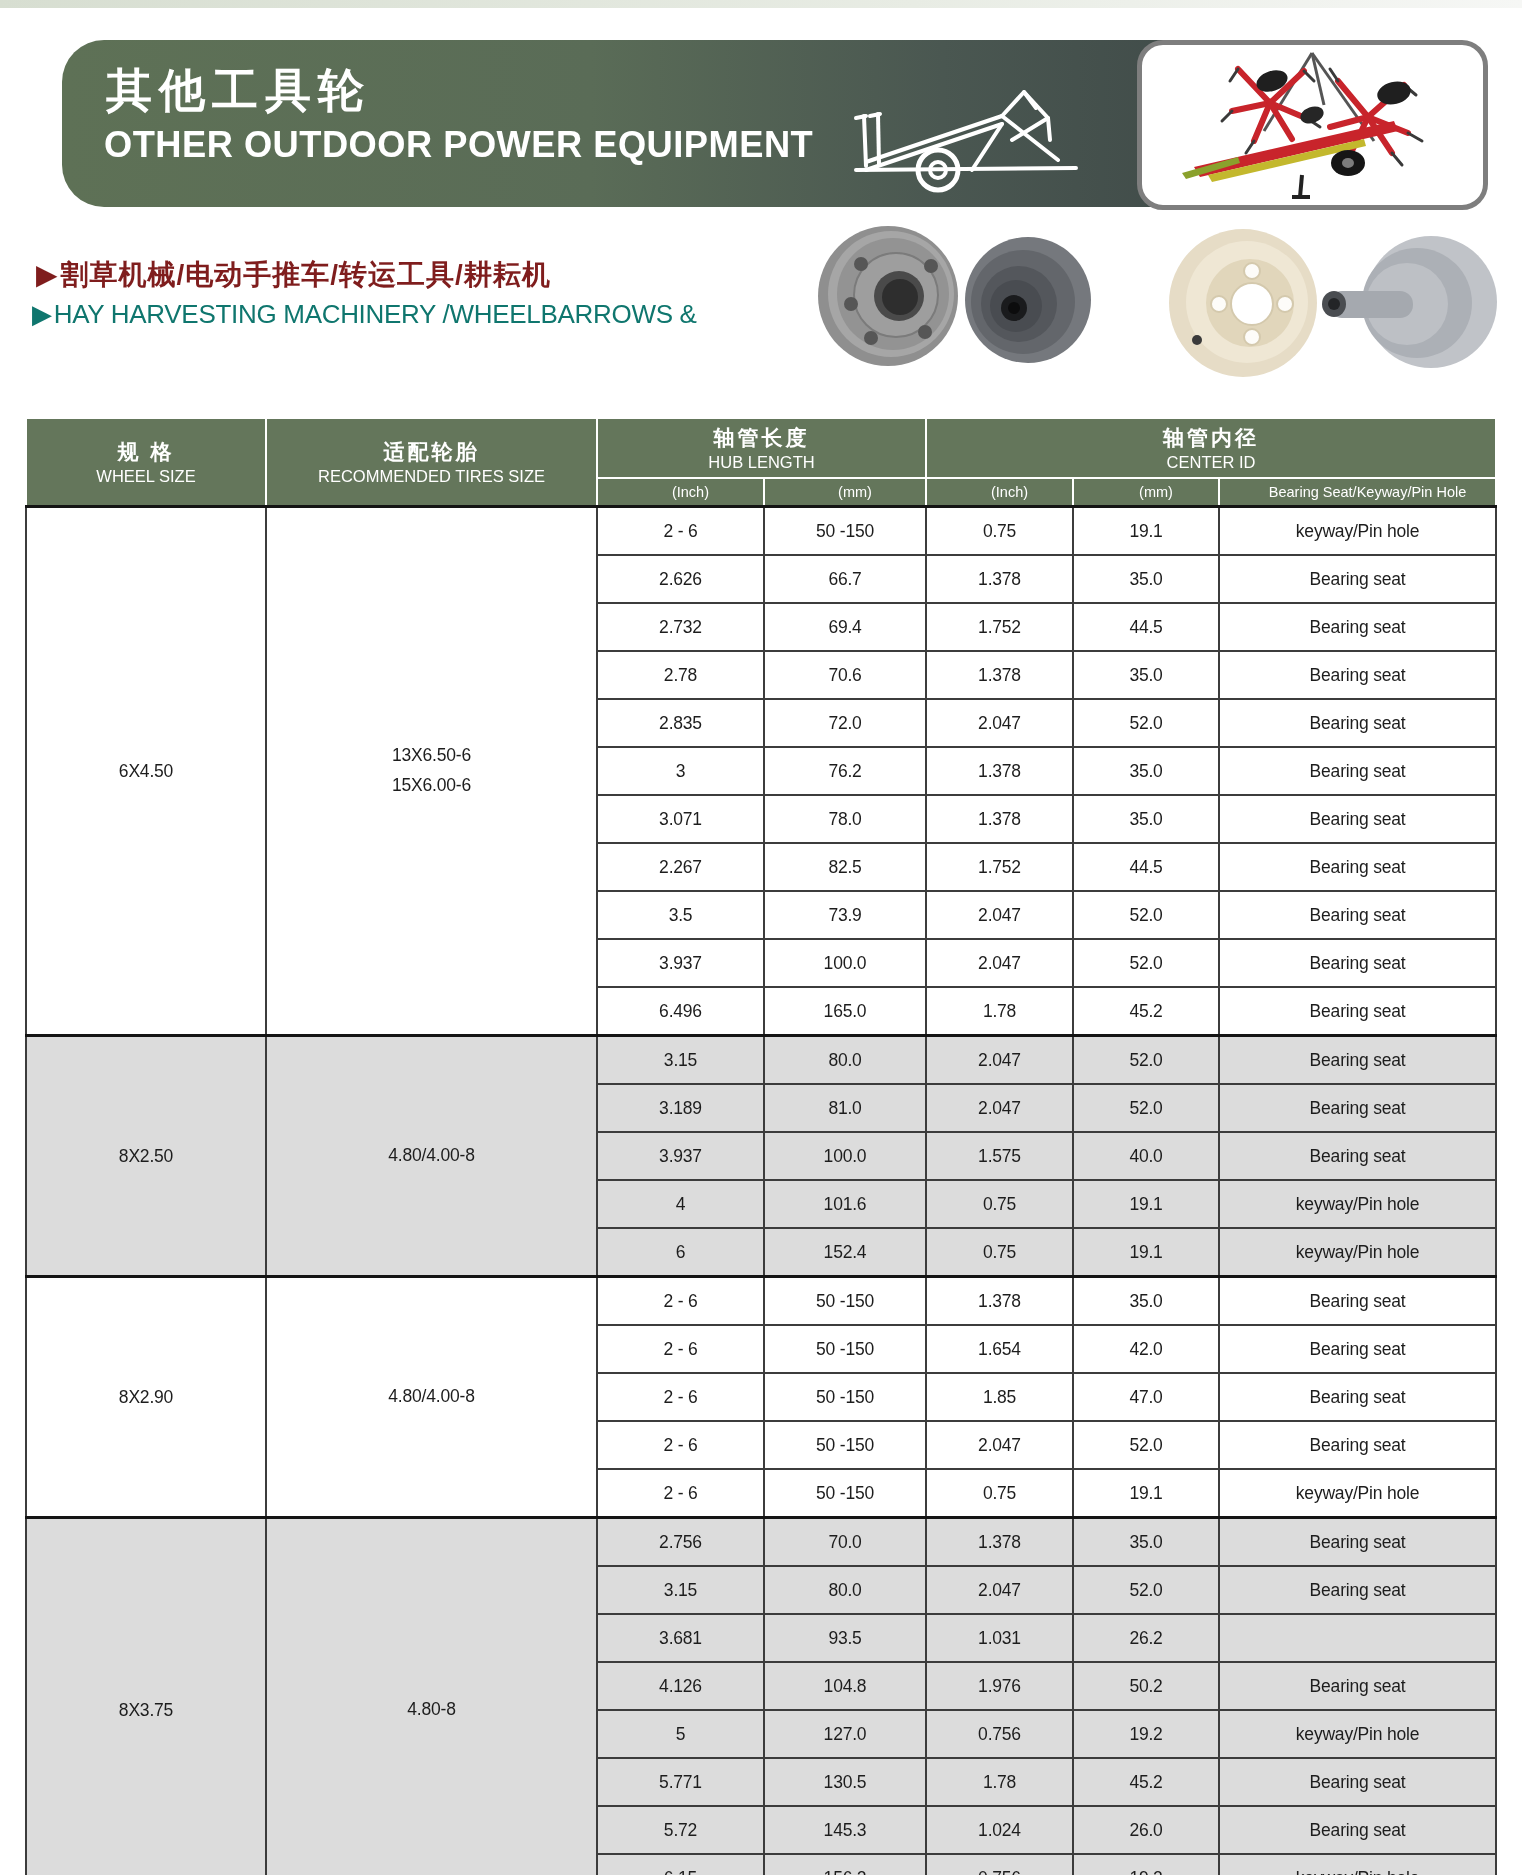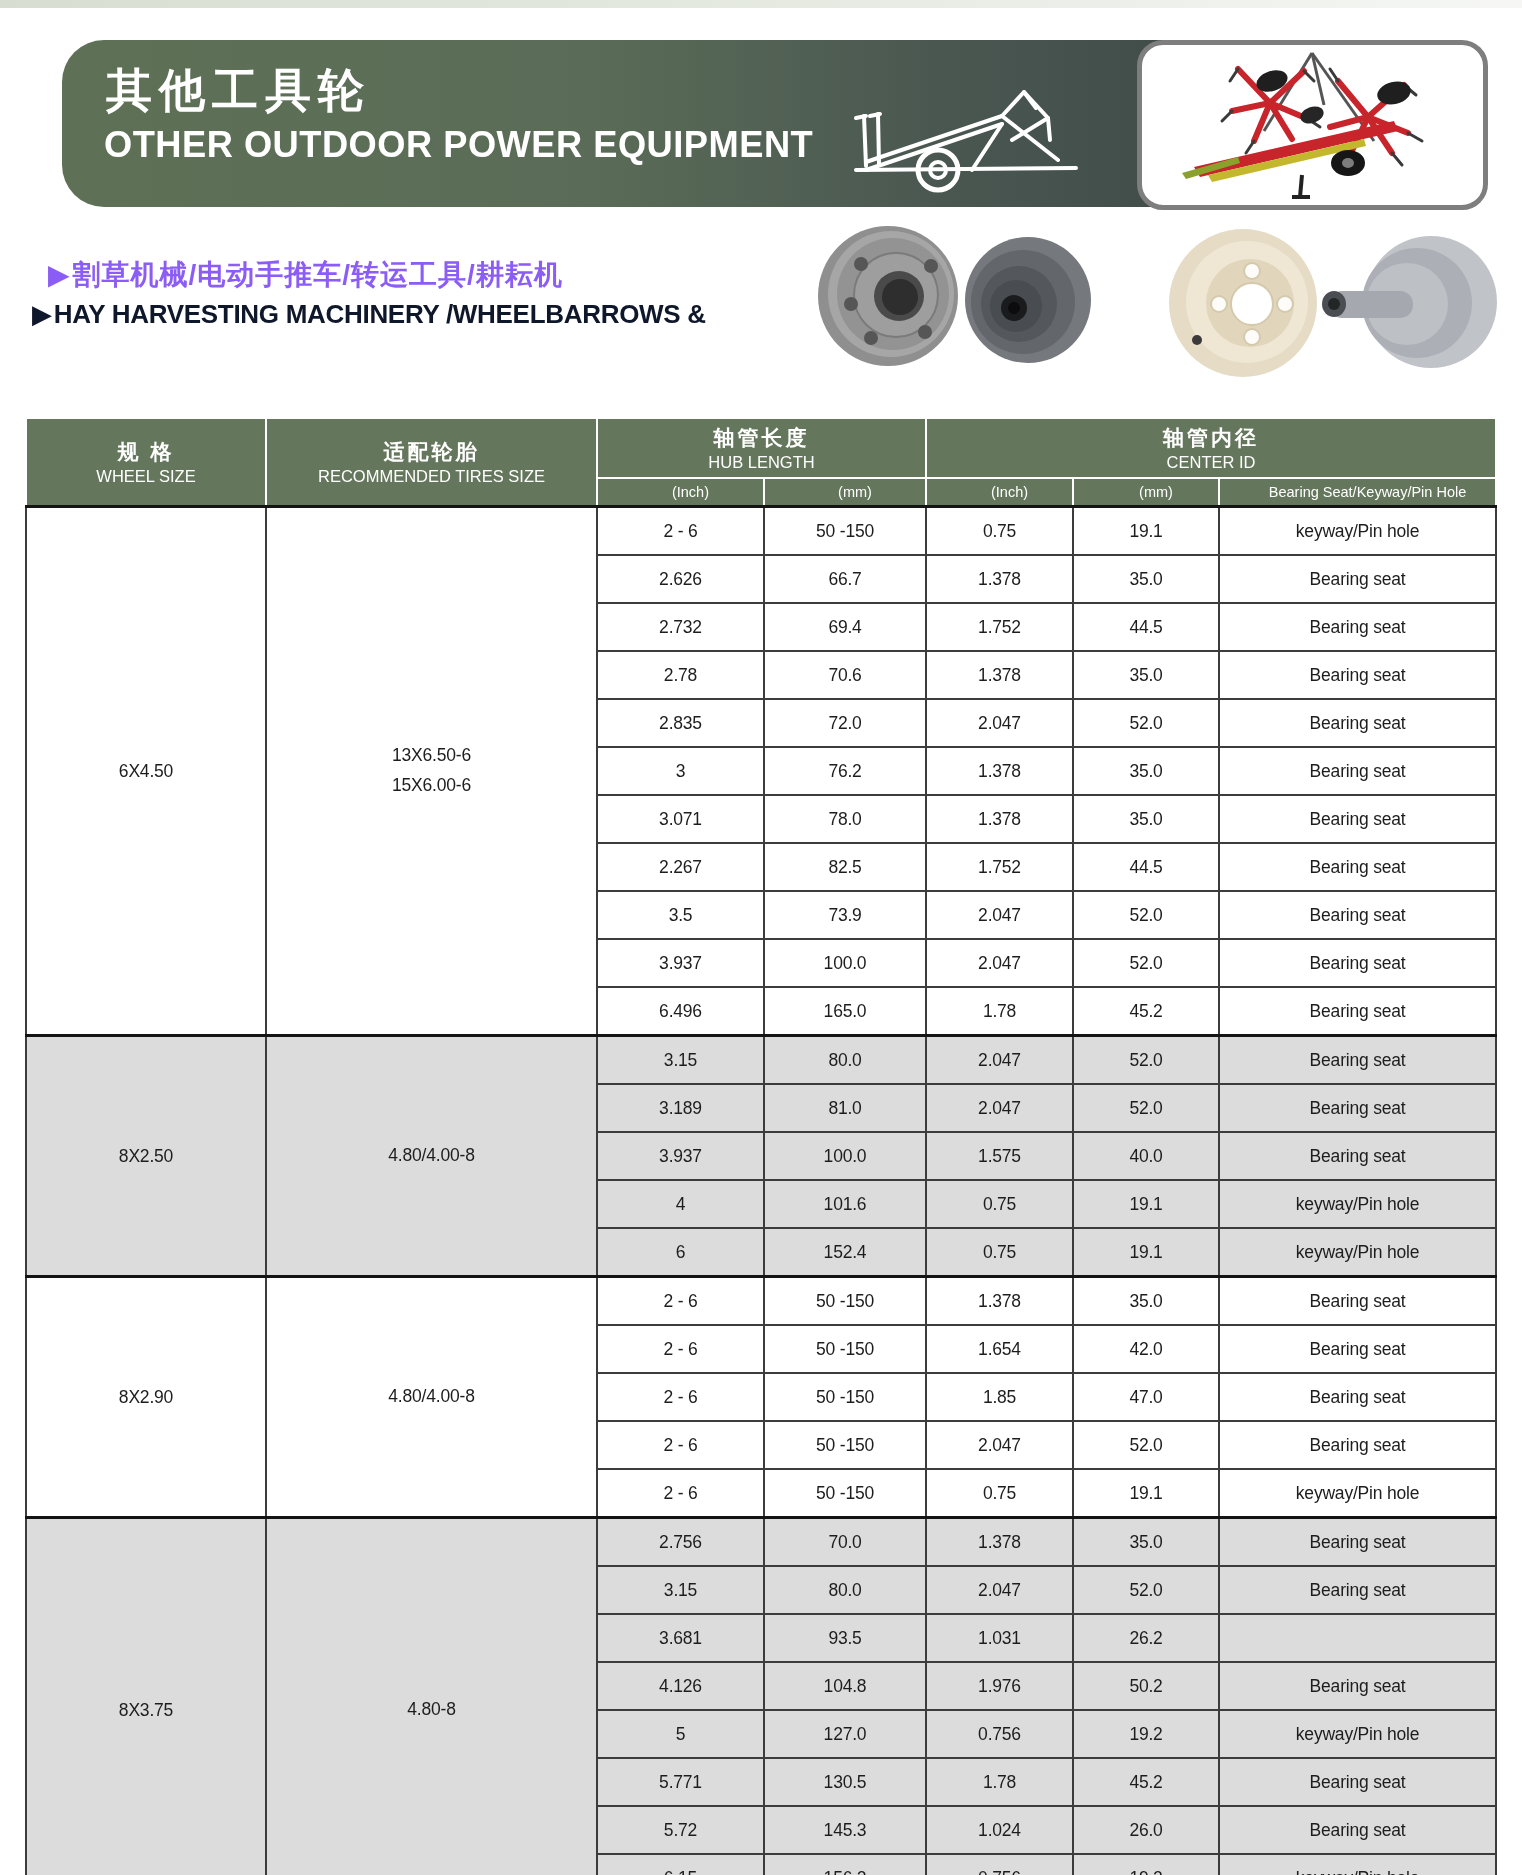--- a/index.html
+++ b/index.html
@@ -28,26 +28,25 @@
   }
   .trailer-art{position:absolute;left:790px;top:38px;}
   
   .photo-box{
     position:absolute;left:1137px;top:40px;width:351px;height:170px;
     background:#ffffff;border:5px solid #7e7e7e;border-radius:26px;overflow:hidden;
     box-sizing:border-box;
   }
   
   .intro-cn{
-    position:absolute;left:36px;top:256px;font-size:28px;font-weight:bold;color:#8b5cf6;
+    position:absolute;left:36px;top:256px;font-size:28px;font-weight:bold;color:#7f1d1d;
     letter-spacing:1px;
-    margin-left:12px;
   }
   .intro-en1{
-    position:absolute;left:32px;top:299px;font-size:26px;font-weight:bold;color:#0f172a;
+    position:absolute;left:32px;top:299px;font-size:26px;font-weight:normal;color:#0f766e;
     letter-spacing:-0.3px;
   }
   .intro-en2{
     position:absolute;left:74px;top:342px;font-size:26px;font-weight:bold;color:#111;
     letter-spacing:-0.3px;
   }
   .bullet{display:inline-block;margin-right:2px;}
   
   .wheels-art{position:absolute;left:795px;top:218px;}
   

